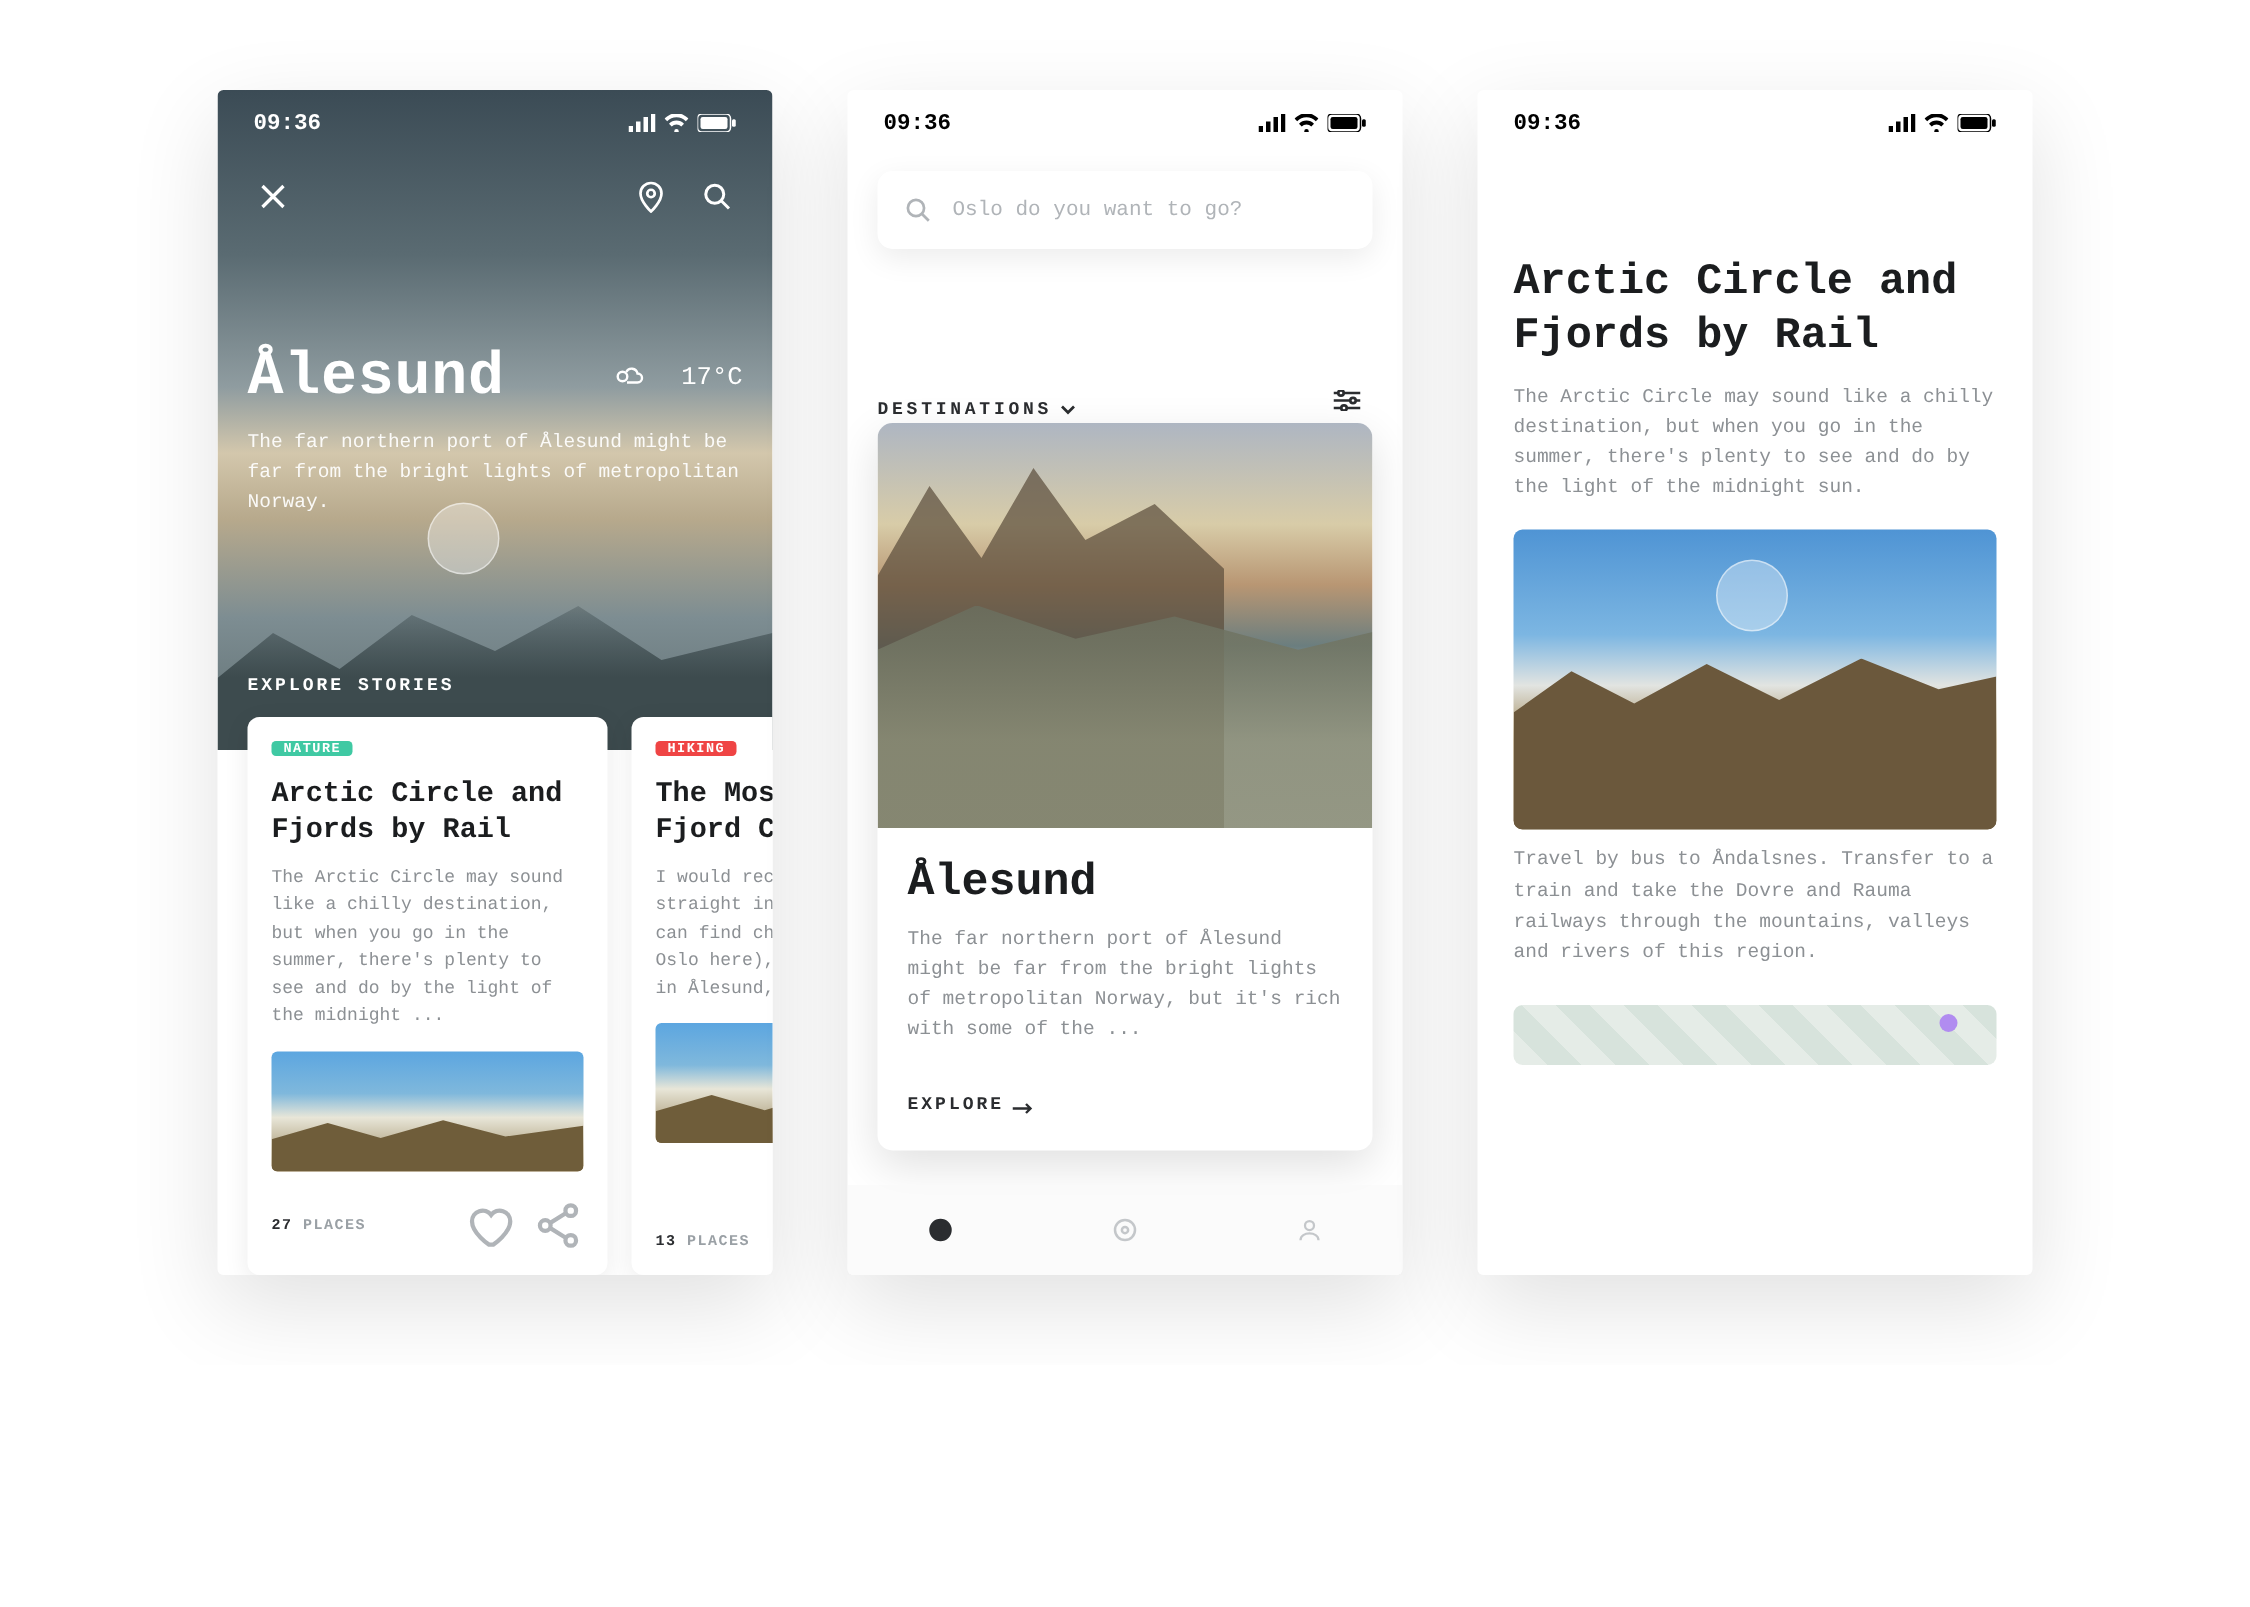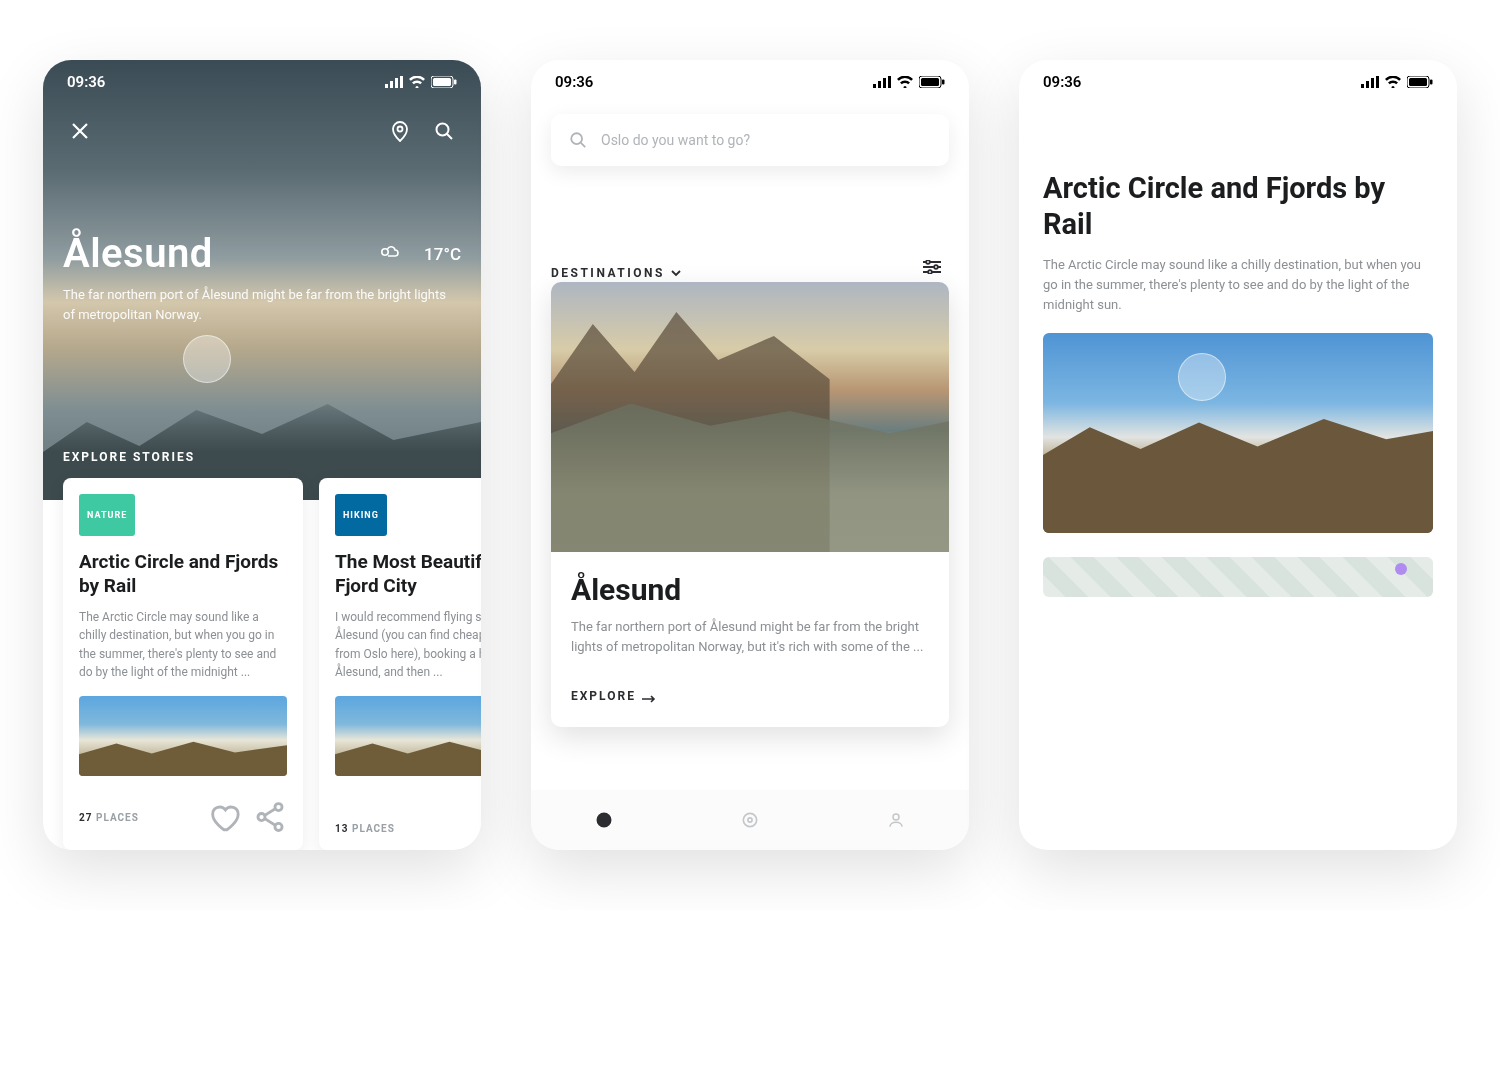--- a/index.html
+++ b/index.html
@@ -5,27 +5,28 @@
   * { box-sizing: border-box; margin: 0; padding: 0; }
   body {
     font-family: -apple-system, BlinkMacSystemFont, "Segoe UI", Roboto, sans-serif;
     background: #ffffff;
     display: flex;
     justify-content: center;
     gap: 50px;
     padding: 60px 40px;
   }
   .phone {
-    width: 438px;
+    width: 370px;
     height: 790px;
-    border-radius: 28px;
+    border-radius: 4px;
     background: #fff;
     box-shadow: 0 20px 60px rgba(0,0,0,0.12);
     overflow: hidden;
     position: relative;
+    font-family: Liberation Mono, monospace;
   }
   
   .status-bar {
     position: absolute;
     top: 0; left: 0; right: 0;
     height: 44px;
     display: flex;
     align-items: center;
     justify-content: space-between;
     padding: 0 24px;
@@ -83,24 +84,24 @@
     position:absolute; top:418px; left:20px; right:-60px; bottom:0;
     display:flex; gap:16px;
   }
   .story-card {
     width:240px; flex-shrink:0; background:#fff; border-radius:8px;
     box-shadow:0 4px 16px rgba(0,0,0,0.08);
     padding:16px; display:flex; flex-direction:column;
   }
   .badge {
     display:inline-block; font-size:9px; font-weight:700; letter-spacing:1px;
-    padding:16px 8px; border-radius:3px; color:#fff; align-self:flex-start;
+    padding:0 8px; border-radius:3px; color:#fff; align-self:flex-start;
   }
   .badge.nature { background:#3fc9a3; }
-  .badge.hiking { background:#0369a1; }
+  .badge.hiking { background:#ef4444; }
   .story-title { font-size:19px; font-weight:700; color:#1b1d1f; margin-top:14px; line-height:1.25; }
   .story-excerpt { font-size:12px; color:#8c9094; line-height:1.55; margin-top:10px; }
   .story-img {
     margin-top:14px; height:80px; border-radius:4px;
     background:linear-gradient(180deg,#5ca6e0 0%, #7fb8dc 35%, #e8e6d8 55%, #8f7a4e 100%);
     position:relative; overflow:hidden;
   }
   .story-img::after{
     content:""; position:absolute; bottom:0; left:0; right:0; height:45%;
     background:#6f5d3a;
@@ -404,15 +405,16 @@
         </svg>
     </div>
   </div>
 
   <div class="article">
     <div class="article-title">Arctic Circle and Fjords by Rail</div>
     <div class="article-lead">The Arctic Circle may sound like a chilly destination, but when you go in the summer, there's plenty to see and do by the light of the midnight sun.</div>
     <div class="article-img">
       <div class="touch-circle" style="top:20px; left:135px;"></div>
     </div>
+    <div class="day-body">Travel by bus to Åndalsnes. Transfer to a train and take the Dovre and Rauma railways through the mountains, valleys and rivers of this region.</div>
     <div class="map-slice"></div>
   </div>
 </div>
 
 </body></html>

